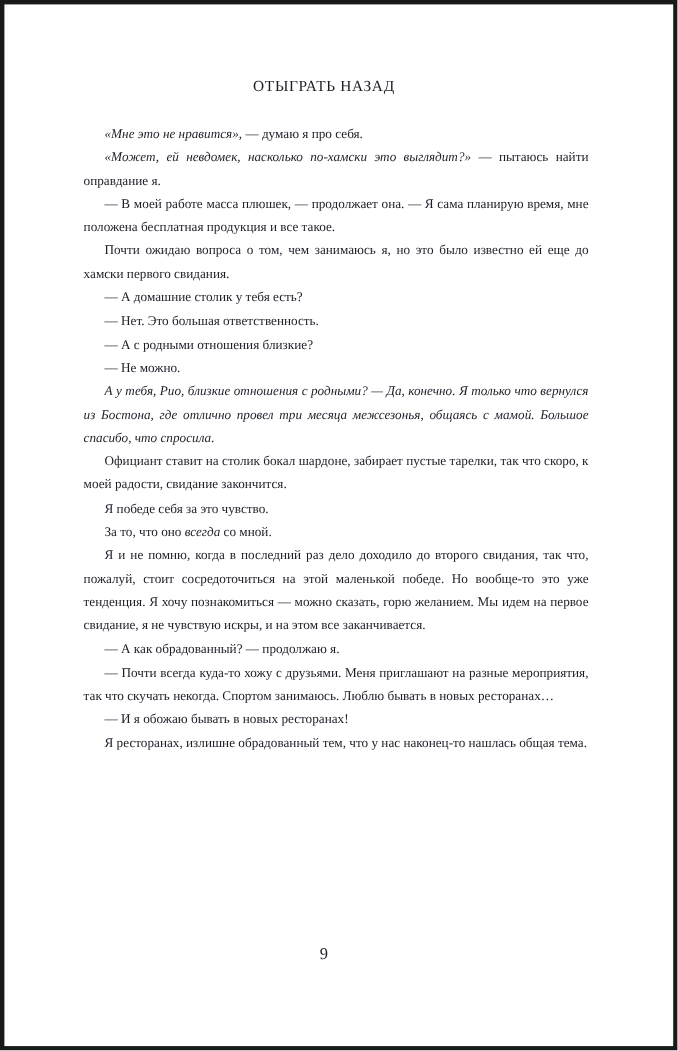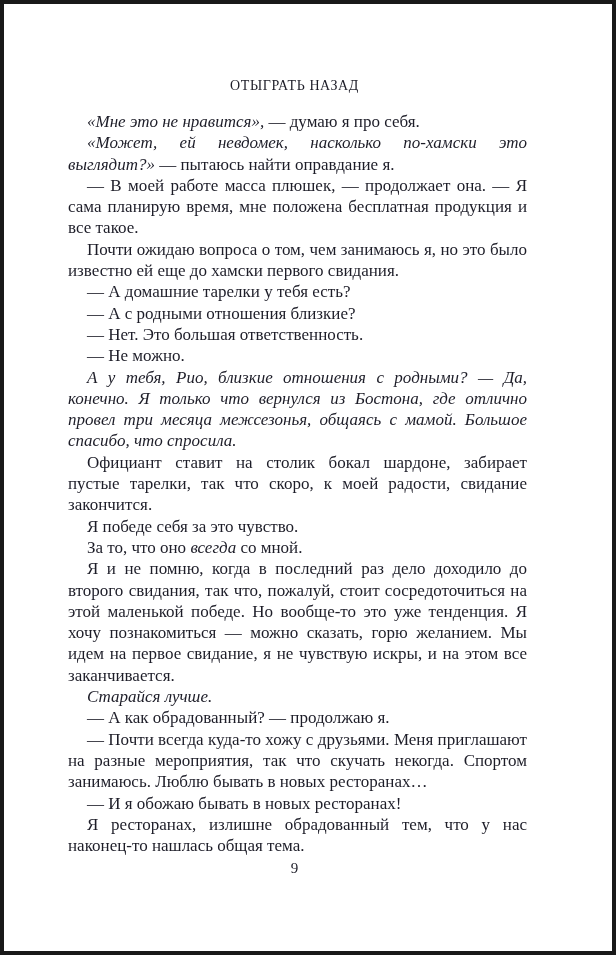--- a/index.html
+++ b/index.html
@@ -13,34 +13,34 @@
     height: 955px;
     box-sizing: border-box;
     border: 4px solid #191919;
     background: #ffffff;
     color: #1d1d28;
     font-family: "Liberation Serif", "DejaVu Serif", serif;
     overflow: hidden;
   }
   .running-head {
     position: absolute;
-    top: 74px;
+    top: 68px;
     left: 61px;
     width: 459px;
     text-align: center;
     font-size: 14px;
     letter-spacing: 0.6px;
     white-space: nowrap;
   }
   .text-block {
     position: absolute;
     top: 107px;
-    left: 64px;
+    left: 72px;
     width: 459px;
-    font-size: 17px;
+    font-size: 12px;
     line-height: 21.3px;
     text-align: justify;
     hyphens: auto;
     -webkit-hyphens: auto;
   }
   .para {
     margin: 0;
     padding: 0;
     text-indent: 19px;
   }
@@ -61,30 +61,29 @@
 <div class="page">
   <header class="running-head">
     <span>ОТЫГРАТЬ НАЗАД</span>
   </header>
 
   <main class="text-block" id="text-block">
       <p class="para"><span class="seg italic">«Мне это не нравится», </span><span class="seg">— думаю я про себя.</span></p>
       <p class="para"><span class="seg italic">«Может, ей невдомек, насколько по-хамски это выглядит?» </span><span class="seg">— пытаюсь найти оправдание я.</span></p>
       <p class="para"><span class="seg">— В моей работе масса плюшек, — продолжает она. — Я сама планирую время, мне положена бесплатная продукция и все такое.</span></p>
       <p class="para"><span class="seg">Почти ожидаю вопроса о том, чем занимаюсь я, но это было известно ей еще до хамски первого свидания.</span></p>
-      <p class="para"><span class="seg">— А домашние тарелки у тебя есть?</span></p>
+      <p class="para"><span class="seg">— А домашние столик у тебя есть?</span></p>
+      <p class="para"><span class="seg">— Нет. Это большая ответственность.</span></p>
       <p class="para"><span class="seg">— А с родными отношения близкие?</span></p>
-      <p class="para"><span class="seg">— Нет. Это большая ответственность.</span></p>
       <p class="para"><span class="seg">— Не можно.</span></p>
       <p class="para"><span class="seg italic">А у тебя, Рио, близкие отношения с родными? — Да, конечно. Я только что вернулся из Бостона, где отлично провел три месяца межсезонья, общаясь с мамой. Большое спасибо, что спросила.</span></p>
       <p class="para"><span class="seg">Официант ставит на столик бокал шардоне, забирает пустые тарелки, так что скоро, к моей радости, свидание закончится.</span></p>
       <p class="para"><span class="seg">Я победе себя за это чувство.</span></p>
       <p class="para"><span class="seg">За то, что оно </span><span class="seg italic">всегда</span><span class="seg"> со мной.</span></p>
       <p class="para"><span class="seg">Я и не помню, когда в последний раз дело доходило до второго свидания, так что, пожалуй, стоит сосредоточиться на этой маленькой победе. Но вообще-то это уже тенденция. Я хочу познакомиться — можно сказать, горю желанием. Мы идем на первое свидание, я не чувствую искры, и на этом все заканчивается.</span></p>
-      <p class="para"><span class="seg italic">Старайся лучше.</span></p>
       <p class="para"><span class="seg">— А как обрадованный? — продолжаю я.</span></p>
       <p class="para"><span class="seg">— Почти всегда куда-то хожу с друзьями. Меня приглашают на разные мероприятия, так что скучать некогда. Спортом занимаюсь. Люблю бывать в новых ресторанах…</span></p>
       <p class="para"><span class="seg">— И я обожаю бывать в новых ресторанах!</span></p>
       <p class="para"><span class="seg">Я ресторанах, излишне обрадованный тем, что у нас наконец-то нашлась общая тема.</span></p>
     </main>
 
   <footer class="folio">9</footer>
 </div>
 
 </body></html>

